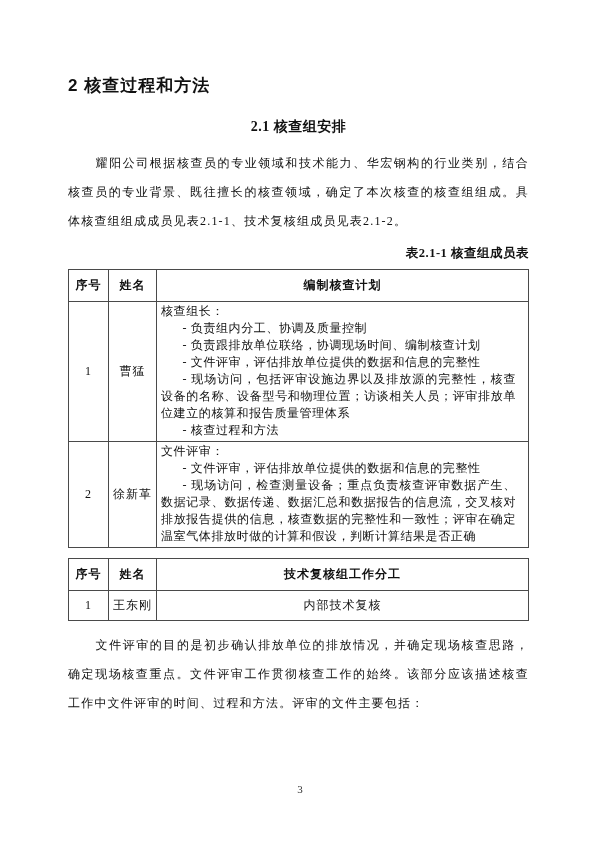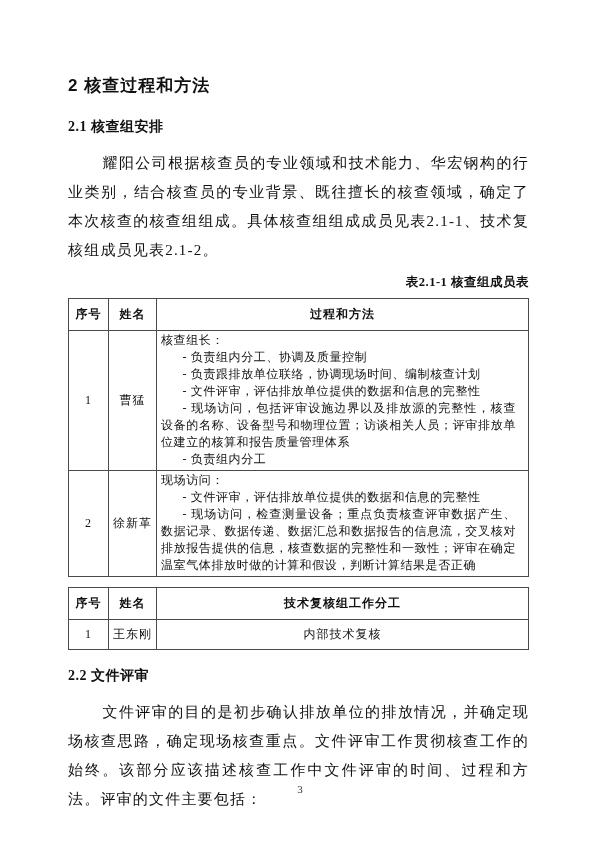--- a/index.html
+++ b/index.html
@@ -22,26 +22,27 @@
     font-size: 17px;
     font-weight: bold;
     letter-spacing: 1px;
     margin: 0 0 21px 0;
   }
   .h2 {
     font-size: 14px;
     font-weight: bold;
     letter-spacing: 0.5px;
     margin: 0 0 13px 0;
+    text-align: center;
   }
   .h2-22 {
     margin-top: 17px;
   }
   .body-para {
-    font-size: 15px;
+    font-size: 12px;
     line-height: 29px;
     letter-spacing: 1.2px;
     text-align: justify;
     text-indent: 2.3em;
     margin: 0 0 9px 0;
   }
   .table-caption {
     font-size: 12.5px;
     font-weight: bold;
     text-align: right;
@@ -107,41 +108,41 @@
   <table class="member-table">
     <colgroup>
         <col class="col-no">
         <col class="col-name">
         <col>
       </colgroup>
     <thead>
       <tr>
         <th>序号</th>
         <th>姓名</th>
-        <th>过程和方法</th>
+        <th>编制核查计划</th>
       </tr>
     </thead>
     <tbody>
       <tr>
         <td class="cell-center">1</td>
         <td class="cell-center">曹猛</td>
         <td class="cell-tasks">
           <div class="role-line">核查组长：</div>
           <div class="task-line">- 负责组内分工、协调及质量控制</div>
           <div class="task-line">- 负责跟排放单位联络，协调现场时间、编制核查计划</div>
           <div class="task-line">- 文件评审，评估排放单位提供的数据和信息的完整性</div>
           <div class="task-line">- 现场访问，包括评审设施边界以及排放源的完整性，核查设备的名称、设备型号和物理位置；访谈相关人员；评审排放单位建立的核算和报告质量管理体系</div>
-          <div class="task-line">- 负责组内分工</div>
+          <div class="task-line">- 核查过程和方法</div>
         </td>
       </tr>
       <tr>
         <td class="cell-center">2</td>
         <td class="cell-center">徐新革</td>
         <td class="cell-tasks">
-          <div class="role-line">现场访问：</div>
+          <div class="role-line">文件评审：</div>
           <div class="task-line">- 文件评审，评估排放单位提供的数据和信息的完整性</div>
           <div class="task-line">- 现场访问，检查测量设备；重点负责核查评审数据产生、数据记录、数据传递、数据汇总和数据报告的信息流，交叉核对排放报告提供的信息，核查数据的完整性和一致性；评审在确定温室气体排放时做的计算和假设，判断计算结果是否正确</div>
         </td>
       </tr>
     </tbody>
   </table>
 
 
   <table class="member-table">
     <colgroup>
@@ -158,19 +159,18 @@
     </thead>
     <tbody>
       <tr>
         <td class="cell-center">1</td>
         <td class="cell-center">王东刚</td>
         <td class="cell-center">内部技术复核</td>
       </tr>
     </tbody>
   </table>
 
-  <div class="h2 h2-22">2.2 文件评审</div>
 
   <p class="body-para">文件评审的目的是初步确认排放单位的排放情况，并确定现场核查思路，确定现场核查重点。文件评审工作贯彻核查工作的始终。该部分应该描述核查工作中文件评审的时间、过程和方法。评审的文件主要包括：</p>
 
 </div>
 
 <div class="page-number">3</div>
 
 </body></html>

